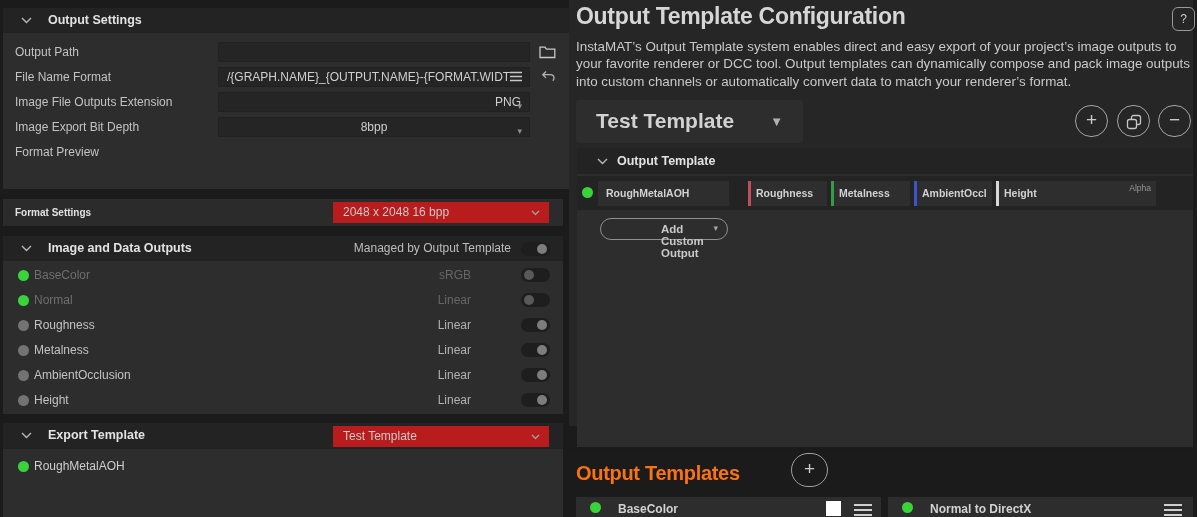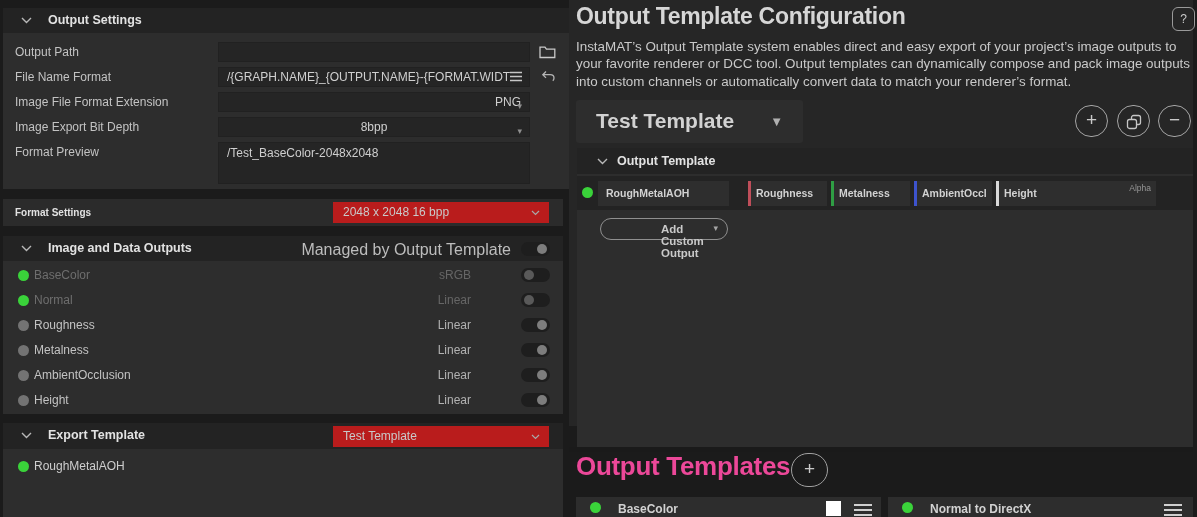--- a/index.html
+++ b/index.html
@@ -46,21 +46,21 @@
   .otbox .strip{position:absolute;left:0;right:0;top:28px;height:34px;background:#232323;}
   .chip{position:absolute;top:5px;height:25px;background:#2e2e2e;box-sizing:border-box;}
   .chip .bar{position:absolute;left:0;top:0;bottom:0;width:3px;}
   .chip .c-lbl{position:absolute;left:8px;top:6px;font-size:10.5px;font-weight:bold;color:#d2d2d2;white-space:nowrap;overflow:hidden;}
   .chip .corner{position:absolute;right:5px;top:2px;font-size:8.5px;color:#969696;}
   .pill{position:absolute;left:23px;top:70px;width:128px;height:22px;border:1px solid #8f8f8f;border-radius:11px;
     box-sizing:border-box;}
   .pill .p-lbl{position:absolute;left:14px;top:4px;font-size:11.5px;font-weight:bold;color:#c9c9c9;margin-left:46px;}
   .pill .p-car{position:absolute;right:9px;top:4px;font-size:9px;color:#a5a5a5;}
   .divider{position:absolute;left:0;right:0;top:447px;height:5px;background:#1a1a1a;}
-  .b-title{position:absolute;top:451px;font-size:26px;font-weight:bold;color:#ec4899;letter-spacing:-0.3px;}
+  .b-title{position:absolute;top:462px;font-size:20px;font-weight:bold;color:#f97316;letter-spacing:-0.3px;}
   .b-add{position:absolute;left:222px;top:453px;width:37px;height:34px;border:1.5px solid #a0a0a0;border-radius:17px;
     box-sizing:border-box;text-align:center;color:#c9c9c9;font-size:19px;line-height:30px;}
   .b-row{position:absolute;top:497px;height:28px;background:#2d2d2d;}
   .b-row .b-name{position:absolute;left:42px;top:5px;font-size:12px;font-weight:bold;color:#d2d2d2;}
   .swatch{position:absolute;left:250px;top:4px;width:15px;height:15px;background:#ffffff;}
   .burger{position:absolute;top:6px;}
   svg{display:block;}
 </style>
 </head>
 <body>
@@ -90,34 +90,33 @@
       <svg width="14" height="11" viewBox="0 0 14 11">
           <path d="M1 1.5h12M1 5.5h12M1 9.5h12" stroke="#c6c6c6" stroke-width="1.6"></path>
         </svg>
     </span>
     <span class="abs" style="left:538px;top:62px;">
       <svg width="15" height="12" viewBox="0 0 15 12">
           <path d="M5 1.5L1.8 4.7 5 7.9M2 4.7h7.2c2.4 0 3.8 1.5 3.8 3.4 0 1.1-.5 2-1.2 2.6" fill="none" stroke="#b5b5b5" stroke-width="1.3"></path>
         </svg>
     </span>
 
-    <div class="lbl" style="top:84px;">Image File Format Extension</div>
+    <div class="lbl" style="top:84px;">Image File Outputs Extension</div>
     <div class="field" style="top:84px;text-align:right;">
       <span>PNG</span>
       <span class="ddcaret">▾</span>
     </div>
 
     <div class="lbl" style="top:109px;">Image Export Bit Depth</div>
     <div class="field" style="top:109px;text-align:center;">
       <span>8bpp</span>
       <span class="ddcaret">▾</span>
     </div>
 
     <div class="lbl" style="top:134px;">Format Preview</div>
-    <div class="field" style="top:134px;height:42px;line-height:20px;">/Test_BaseColor-2048x2048</div>
   </div>
 
   <div class="section" style="top:199px;height:27px;background:#2b2b2b;">
     <span class="lbl" style="top:4px;font-weight:bold;color:#e2e2e2;font-size:10px;">Format Settings</span>
     <div class="hdr-dd">
       <span>2048 x 2048 16 bpp</span>
       <span class="thin-chev">
         <svg width="9" height="6" viewBox="0 0 9 6">
             <path d="M1 1l3.5 3.5L8 1" fill="none" stroke="#a8a8a8" stroke-width="1.2"></path>
           </svg>
@@ -126,21 +125,21 @@
   </div>
 
   <div class="section" style="top:236px;height:178px;">
     <div class="sec-header">
       <span class="chev">
         <svg width="11" height="7" viewBox="0 0 11 7">
             <path d="M1 1l4.5 4.5L10 1" fill="none" stroke="#b8b8b8" stroke-width="1.4"></path>
           </svg>
       </span>
       <span class="sec-title">Image and Data Outputs</span>
-      <span class="abs" style="right:52px;top:5px;font-size:16px;color:#bdbdbd;">Managed by Output Template</span>
+      <span class="abs" style="right:52px;top:5px;font-size:12px;color:#bdbdbd;">Managed by Output Template</span>
       <span class="toggle on" style="top:6px;">
           <span class="knob"></span>
         </span>
     </div>
 
     <div class="io-row disabled" style="top:27px;">
       <span class="dot green" style="left:15px;top:7px;"></span>
       <span class="io-name">BaseColor</span>
       <span class="io-space">sRGB</span>
       <span class="toggle off dim">

